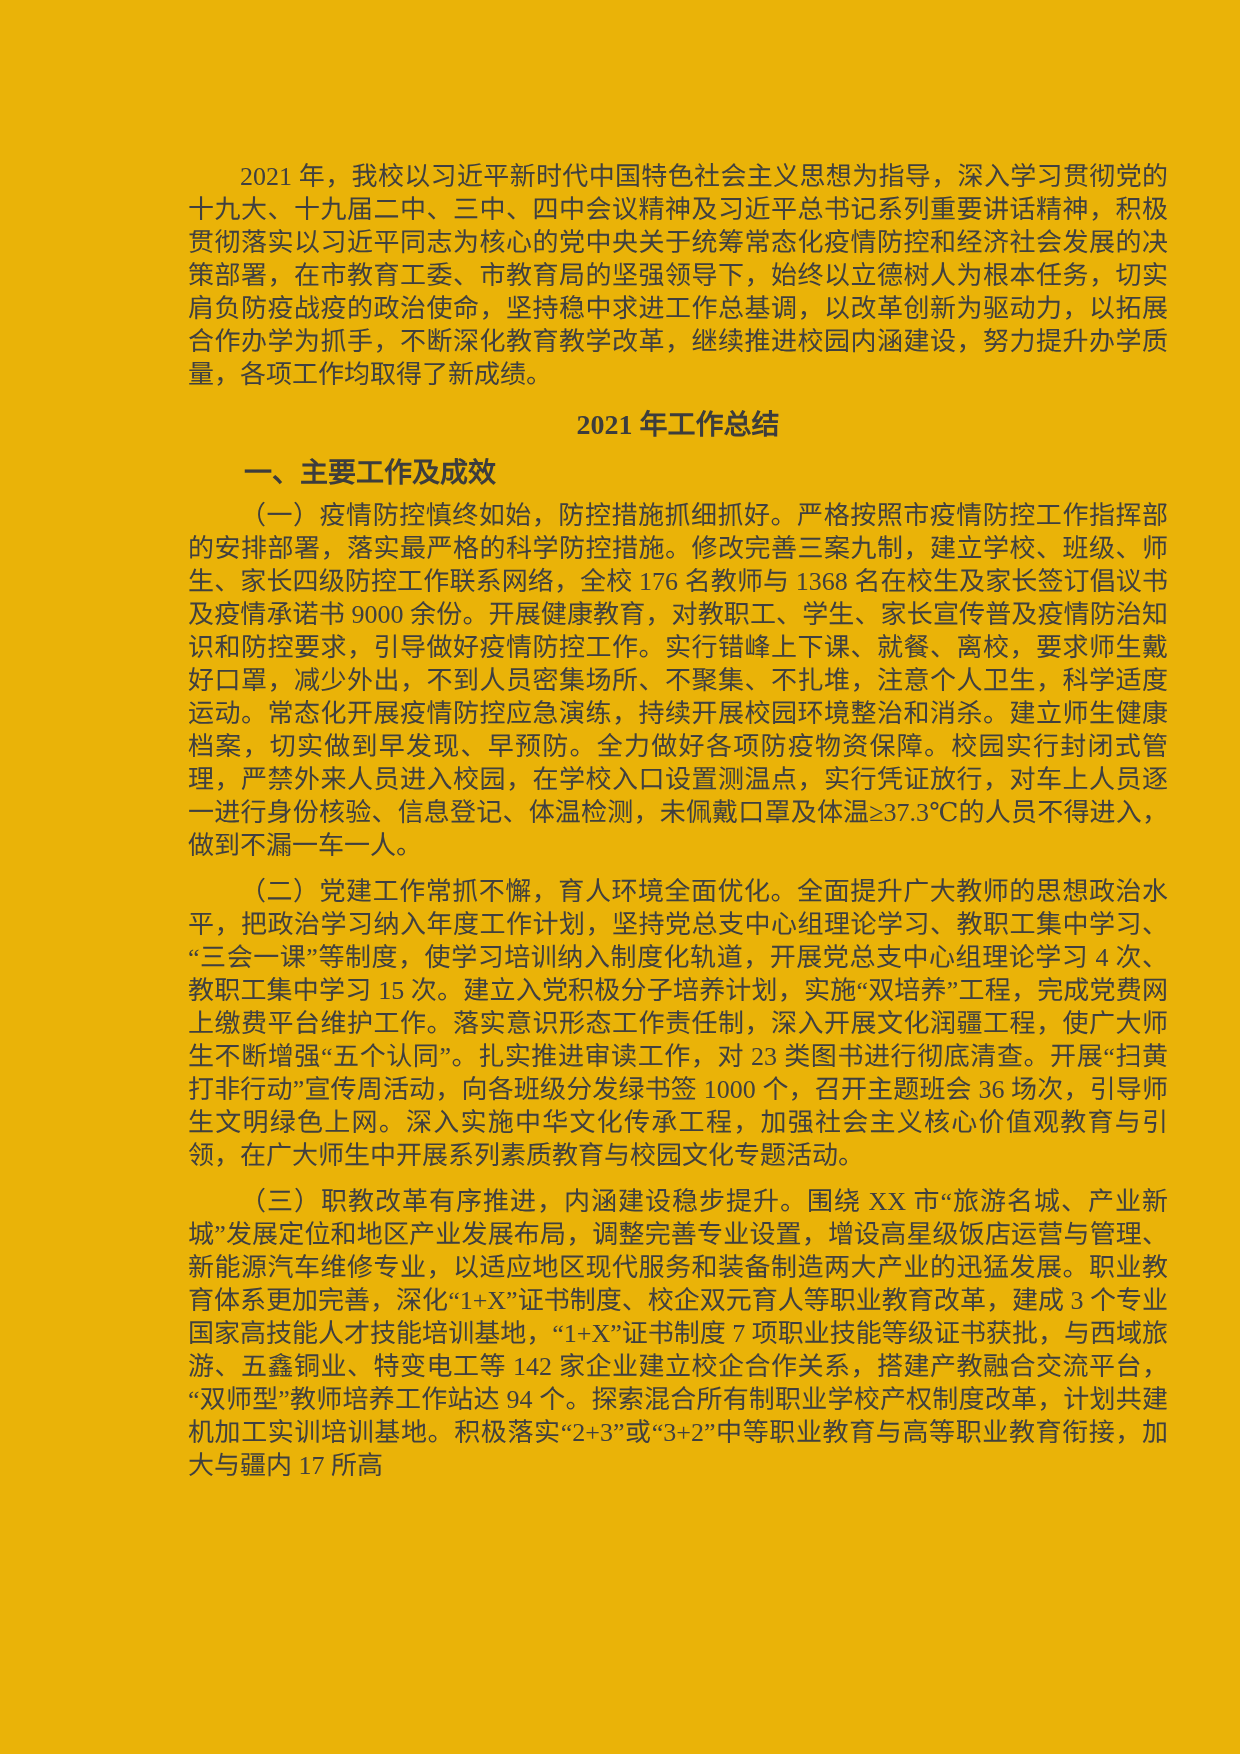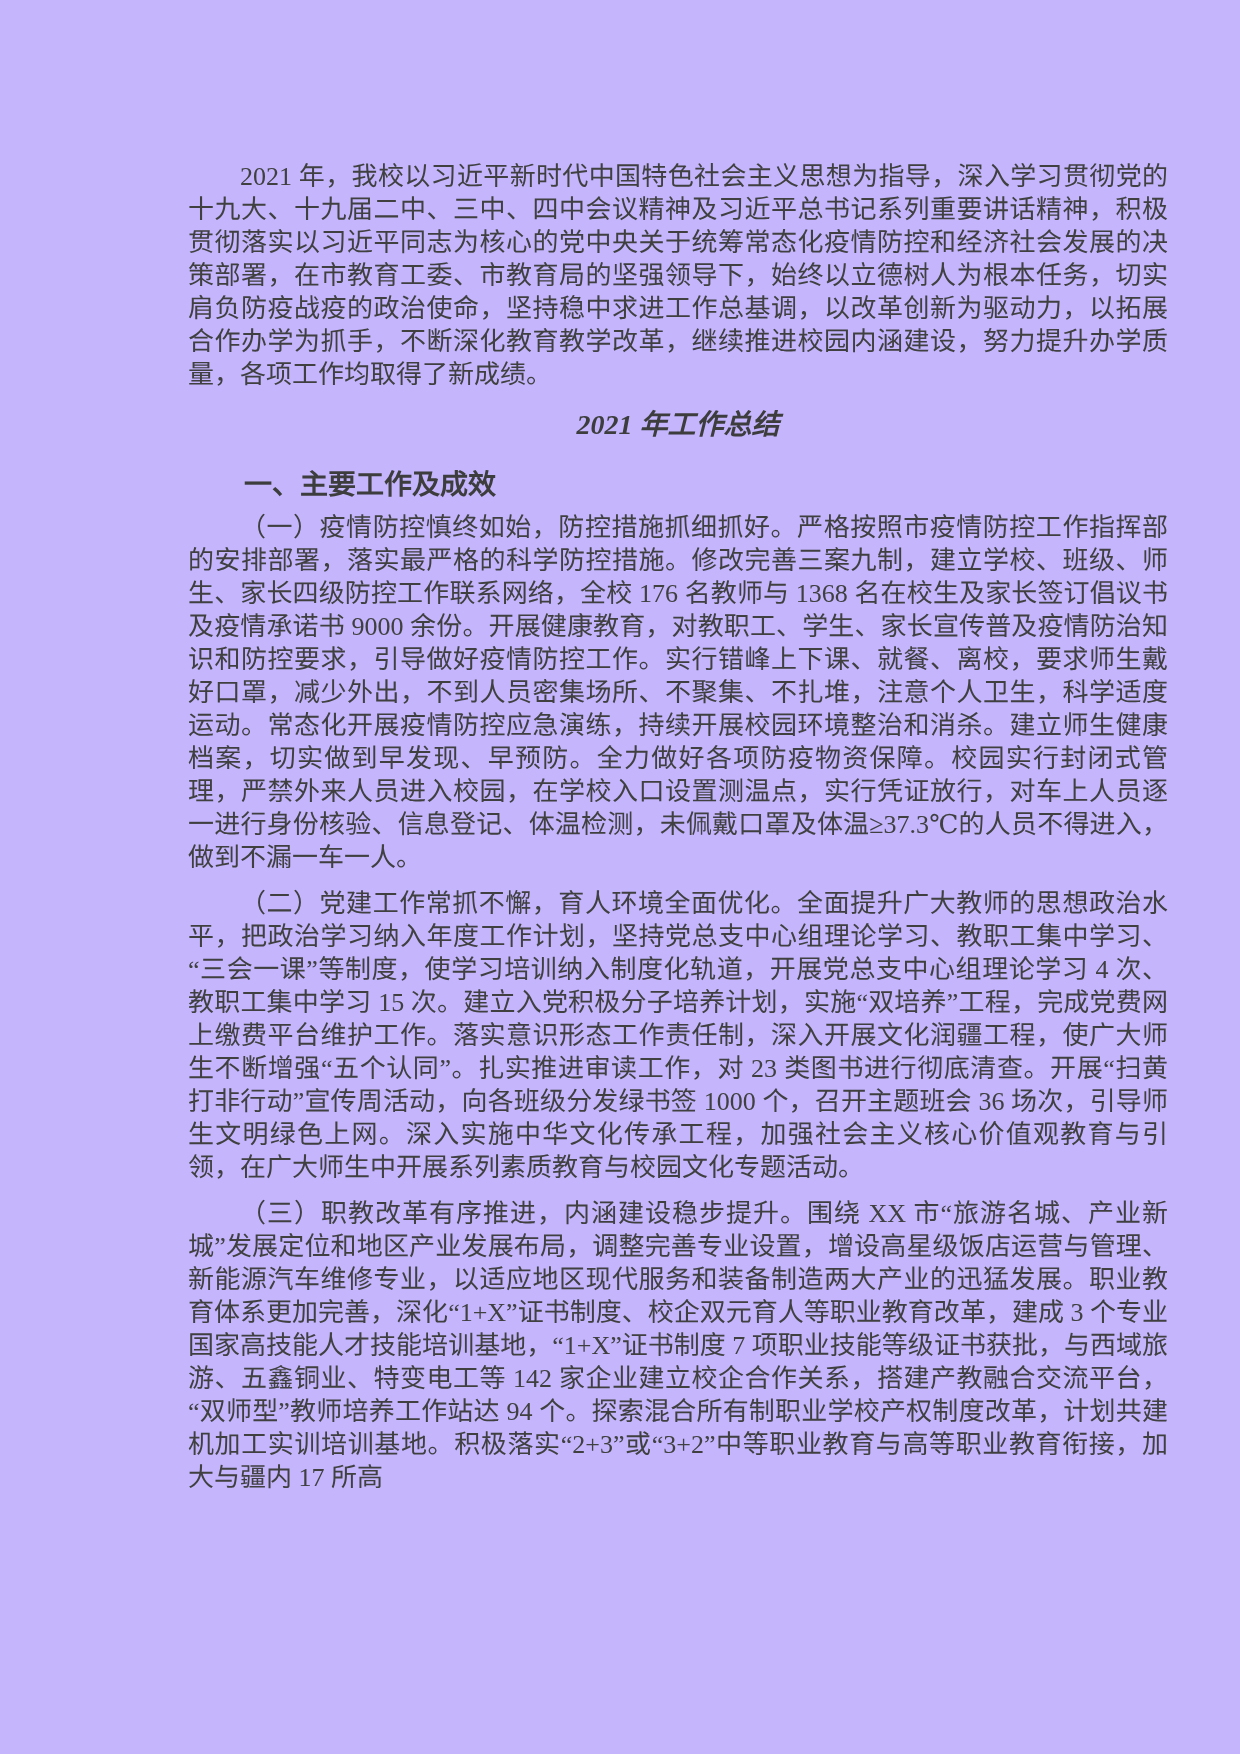--- a/index.html
+++ b/index.html
@@ -11,40 +11,39 @@
   body {
     width: 1240px;
     height: 1754px;
     font-family: "Liberation Serif", "DejaVu Serif", serif;
   }
   .page {
     box-sizing: border-box;
     width: 1240px;
     height: 1754px;
     padding: 160px 72px 40px 188px;
-    background: #c4b5fd;
+    background: #eab308;
     overflow: hidden;
   }
   .body-para {
     font-size: 26px;
     line-height: 33px;
     color: #404040;
     text-align: justify;
     text-indent: 2em;
     margin: 0 0 13px 0;
     letter-spacing: 0;
   }
   .doc-title {
     font-size: 28px;
     line-height: 36px;
     color: #3d3d3d;
     text-align: center;
     font-weight: bold;
-    margin: 16px 0 24px 0;
-    font-style: italic;
+    margin: 16px 0 12px 0;
   }
   .section-heading {
     font-size: 28px;
     line-height: 36px;
     color: #3d3d3d;
     font-weight: bold;
     text-indent: 2em;
     margin: 0 0 8px 0;
   }
 </style>

